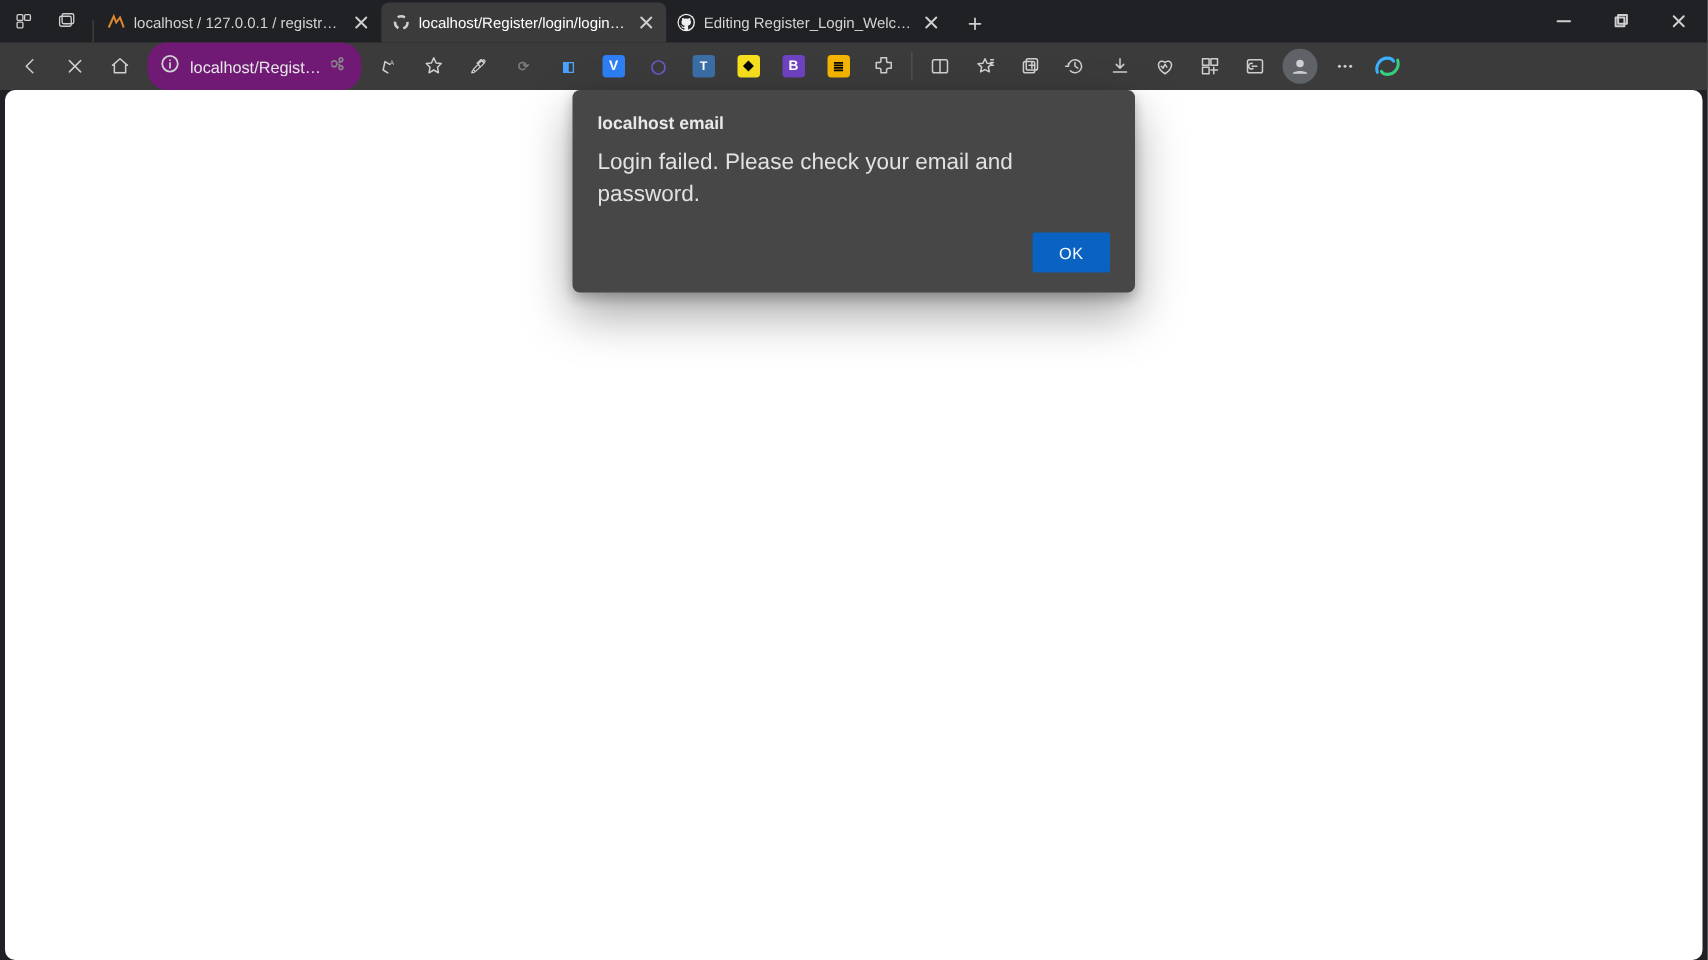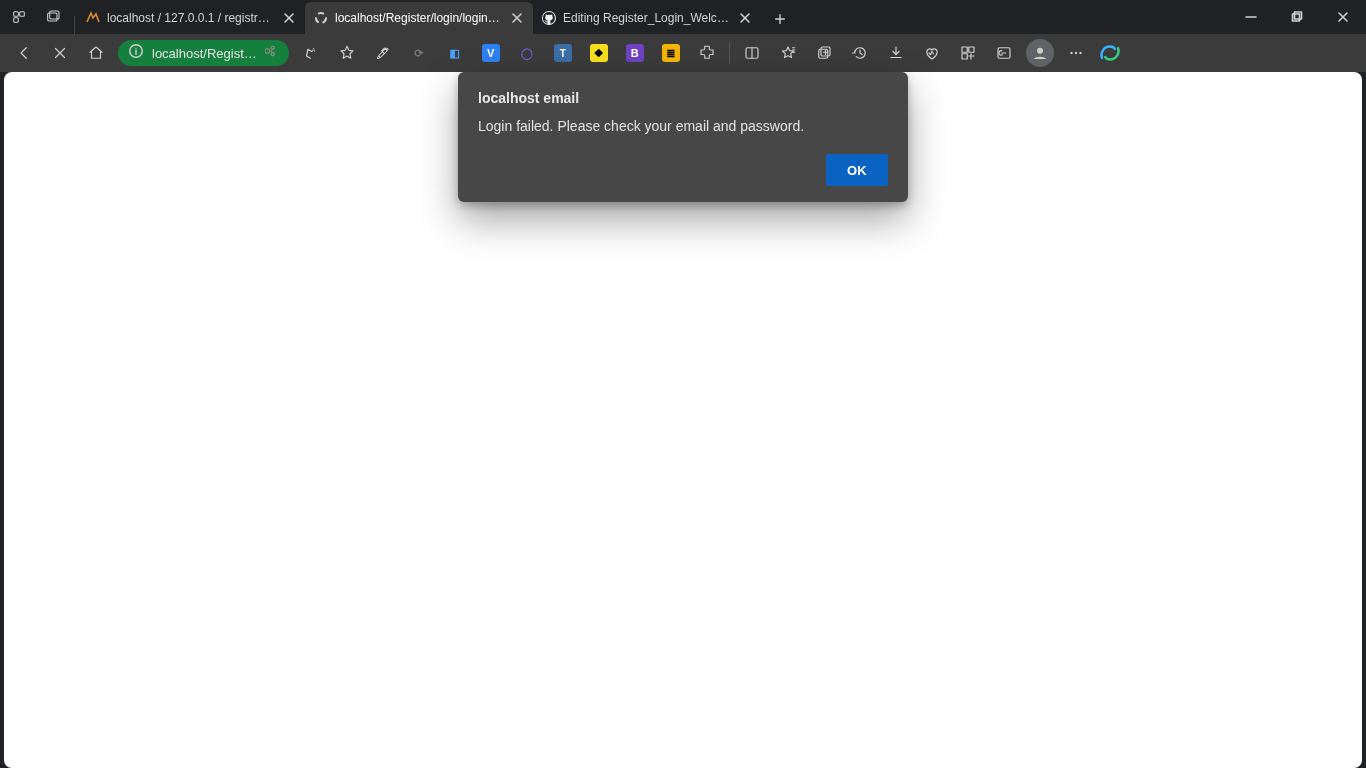--- a/index.html
+++ b/index.html
@@ -44,22 +44,22 @@
     background: #3b3b3b;
     display:flex; align-items:center;
     padding: 0 6px;
     gap: 0;
     color:#cfcfcf;
   }
   .tbtn { width:36px; height:36px; display:flex; align-items:center; justify-content:center; border-radius:4px; }
   .tbtn svg { width:18px; height:18px; }
   .addressbar {
     flex: 0 0 160px;
-    height: 26px;
-    background:#15803d;
+    height: 38px;
+    background:#701a75;
     border-radius: 16px;
     display:flex; align-items:center;
     padding: 0 10px;
     gap:8px;
     color:#e6e6e6;
     margin: 0 4px;
   }
   .addressbar .addr-text { font-size:13px; white-space: nowrap; overflow:hidden; text-overflow:ellipsis; flex:1; }
   .ext-row { display:flex; align-items:center; gap:0; }
   .ext-btn { width:36px; height:36px; display:flex; align-items:center; justify-content:center; }
@@ -95,28 +95,28 @@
     width: 450px;
     background: #474747;
     color: #e8e8e8;
     border-radius: 6px;
     box-shadow: 0 18px 38px rgba(0,0,0,0.35), 0 4px 10px rgba(0,0,0,0.25);
     padding: 18px 20px 16px 20px;
     font-size: 14px;
     pointer-events: auto;
   }
   .alert-title { font-weight:600; font-size:14px; margin-bottom:10px; }
-  .alert-body  { font-size:14px; line-height:1.45; color:#e2e2e2; }
+  .alert-body  { font-size:18px; line-height:1.45; color:#e2e2e2; }
   .alert-actions { display:flex; justify-content:flex-end; margin-top:18px; }
   .alert-ok {
     background:#0a63c2;
     color:#fff;
     border:none;
     font-size:13px;
-    font-weight:700;
+    font-weight:400;
     height:32px;
     min-width:62px;
     padding:0 16px;
     border-radius:2px;
     letter-spacing:0.3px;
     cursor:pointer;
   }
 
   
   .stroke { stroke:#cfcfcf; stroke-width:1.6; fill:none; stroke-linecap:round; stroke-linejoin:round; }

